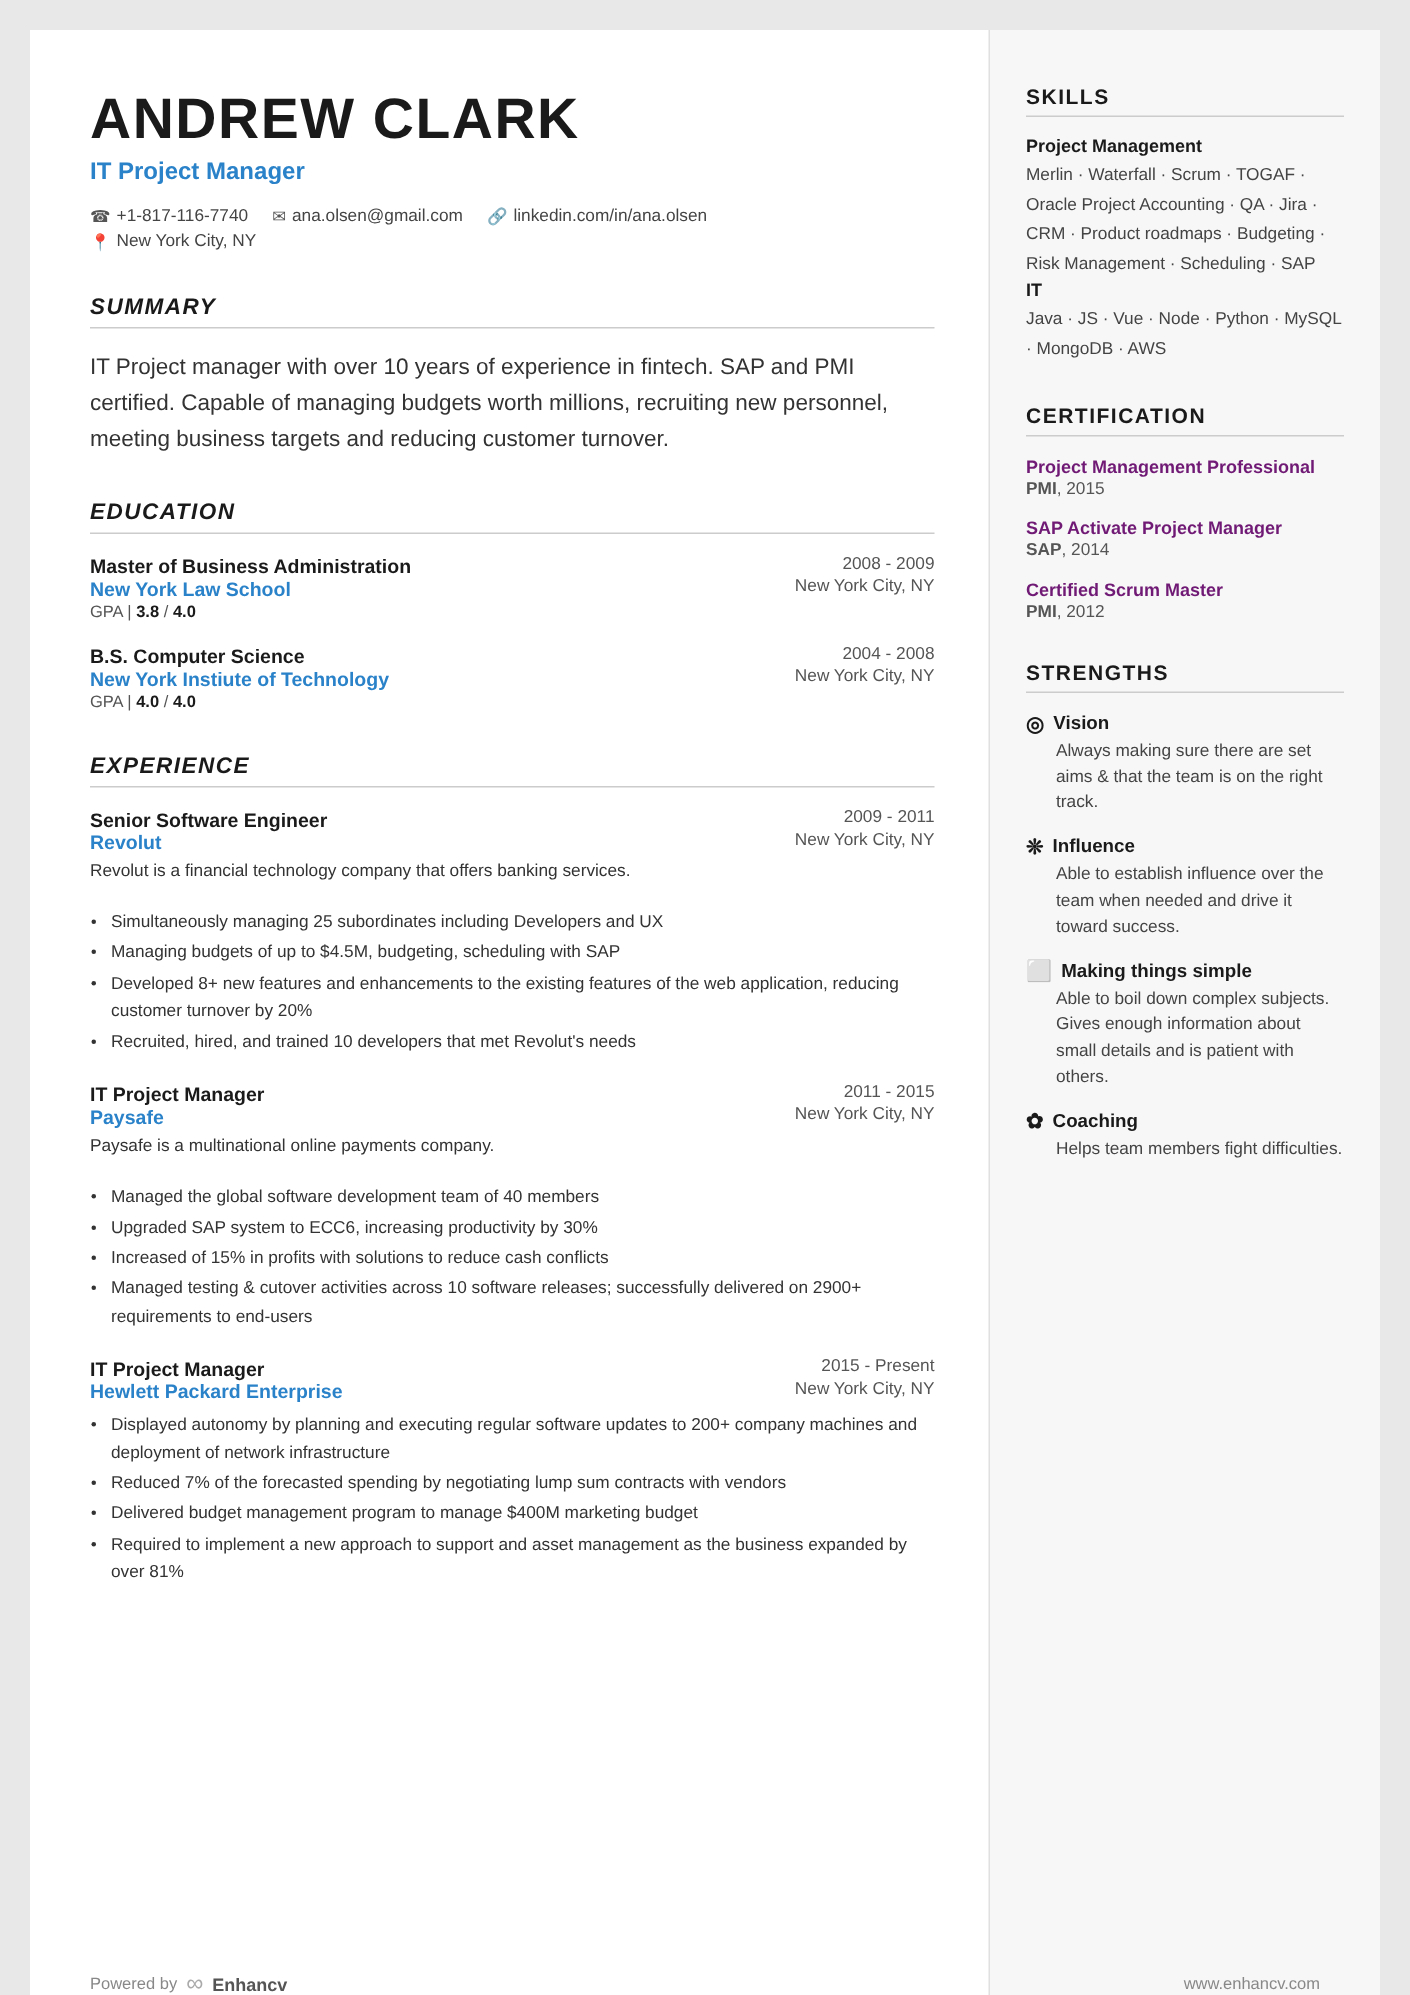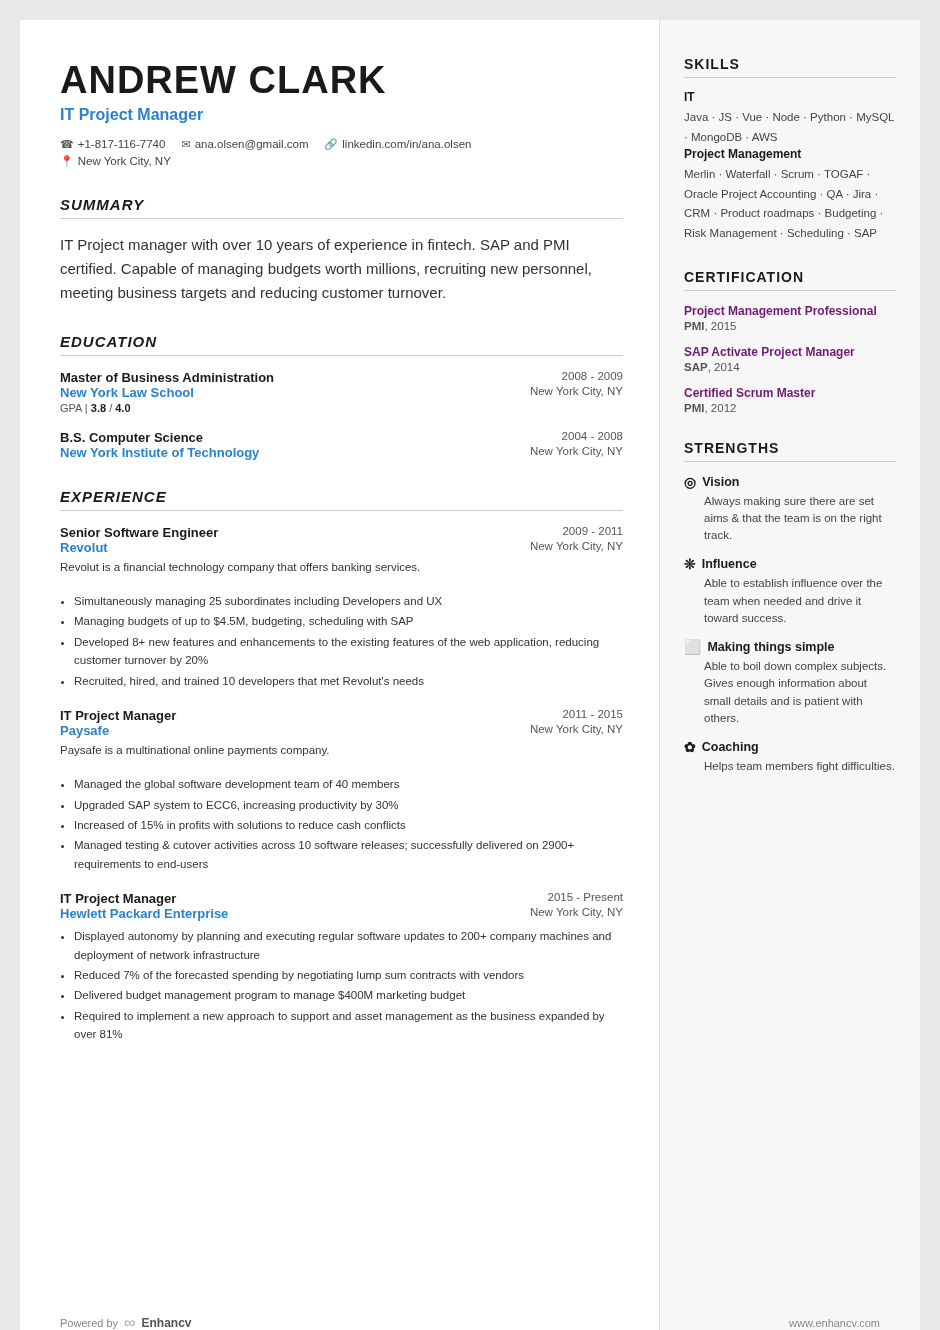--- a/index.html
+++ b/index.html
@@ -317,20 +317,21 @@
 
       <div class="edu-entry">
         <div class="edu-header">
           <span class="edu-degree">B.S. Computer Science</span>
           <span class="edu-date">2004 - 2008</span>
         </div>
         <div class="edu-sub-row">
           <span class="edu-school">New York Instiute of Technology</span>
           <span class="edu-location">New York City, NY</span>
         </div>
+        <div class="edu-gpa">GPA | <span>4.0</span> / <span>4.0</span></div>
       </div>
     </div>
 
     <div class="section">
       <div class="section-title">EXPERIENCE</div>
 
       <div class="exp-entry">
         <div class="exp-header">
           <span class="exp-role">Senior Software Engineer</span>
           <span class="exp-date">2009 - 2011</span>
@@ -393,26 +394,26 @@
       <span>www.enhancv.com</span>
     </div>
 
   </div>
 
   <div class="right-col">
 
     <div class="right-section">
       <div class="right-section-title">SKILLS</div>
       <div>
+        <div class="skill-category-name">Project Management</div>
+        <div class="skill-text">Merlin · Waterfall · Scrum · TOGAF · Oracle Project Accounting · QA · Jira · CRM · Product roadmaps · Budgeting · Risk Management · Scheduling · SAP</div>
+      </div>
+      <div>
         <div class="skill-category-name">IT</div>
         <div class="skill-text">Java · JS · Vue · Node · Python · MySQL · MongoDB · AWS</div>
-      </div>
-      <div>
-        <div class="skill-category-name">Project Management</div>
-        <div class="skill-text">Merlin · Waterfall · Scrum · TOGAF · Oracle Project Accounting · QA · Jira · CRM · Product roadmaps · Budgeting · Risk Management · Scheduling · SAP</div>
       </div>
     </div>
 
     <div class="right-section">
       <div class="right-section-title">CERTIFICATION</div>
 
       <div class="cert-entry">
         <div class="cert-name">Project Management Professional</div>
         <div class="cert-issuer">
           <strong>PMI</strong>,

